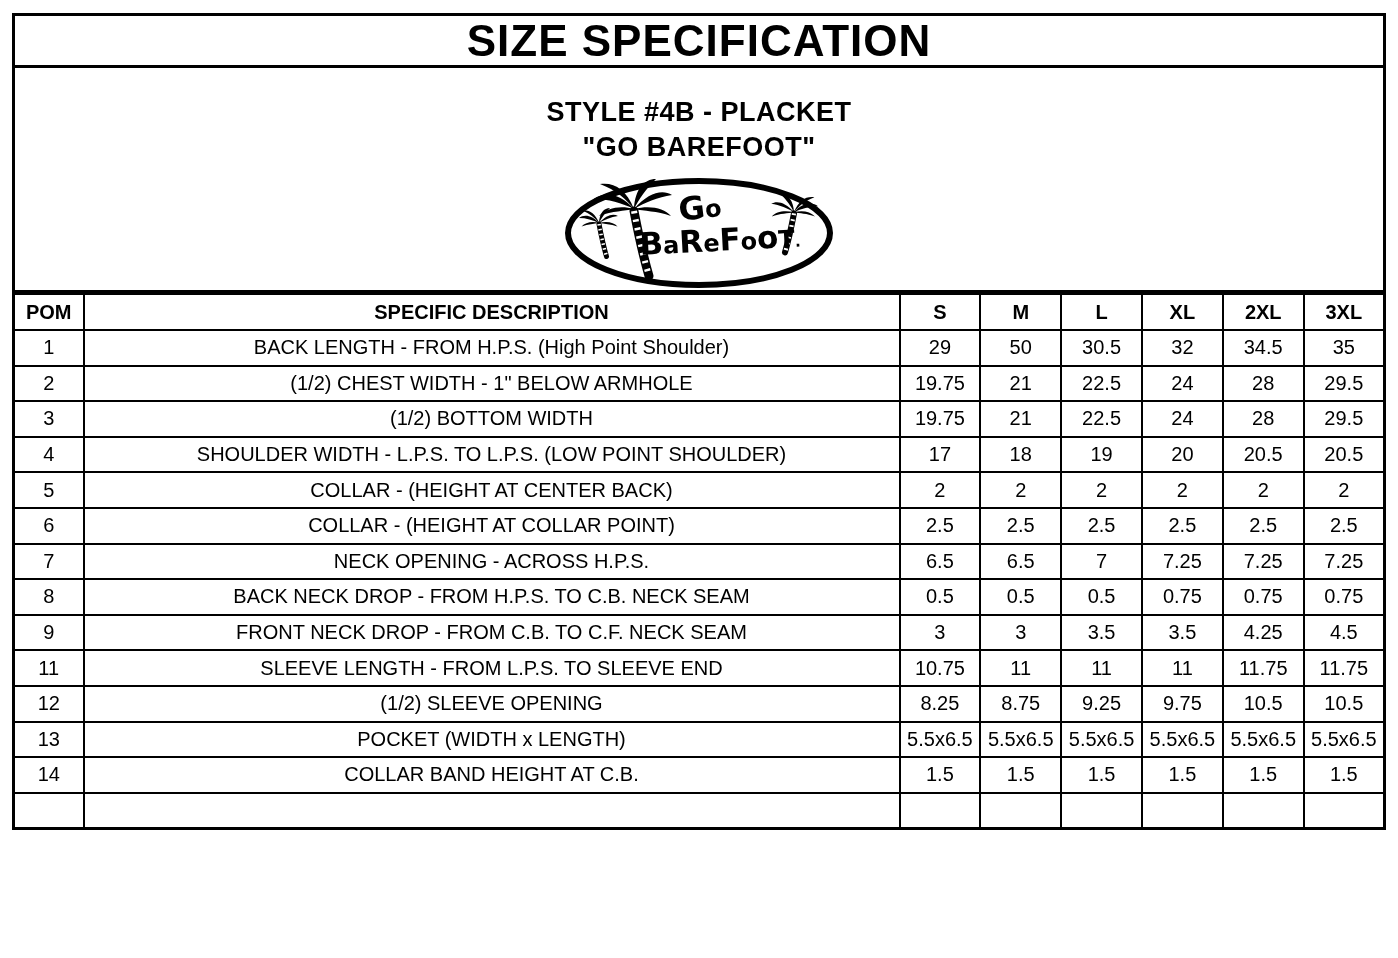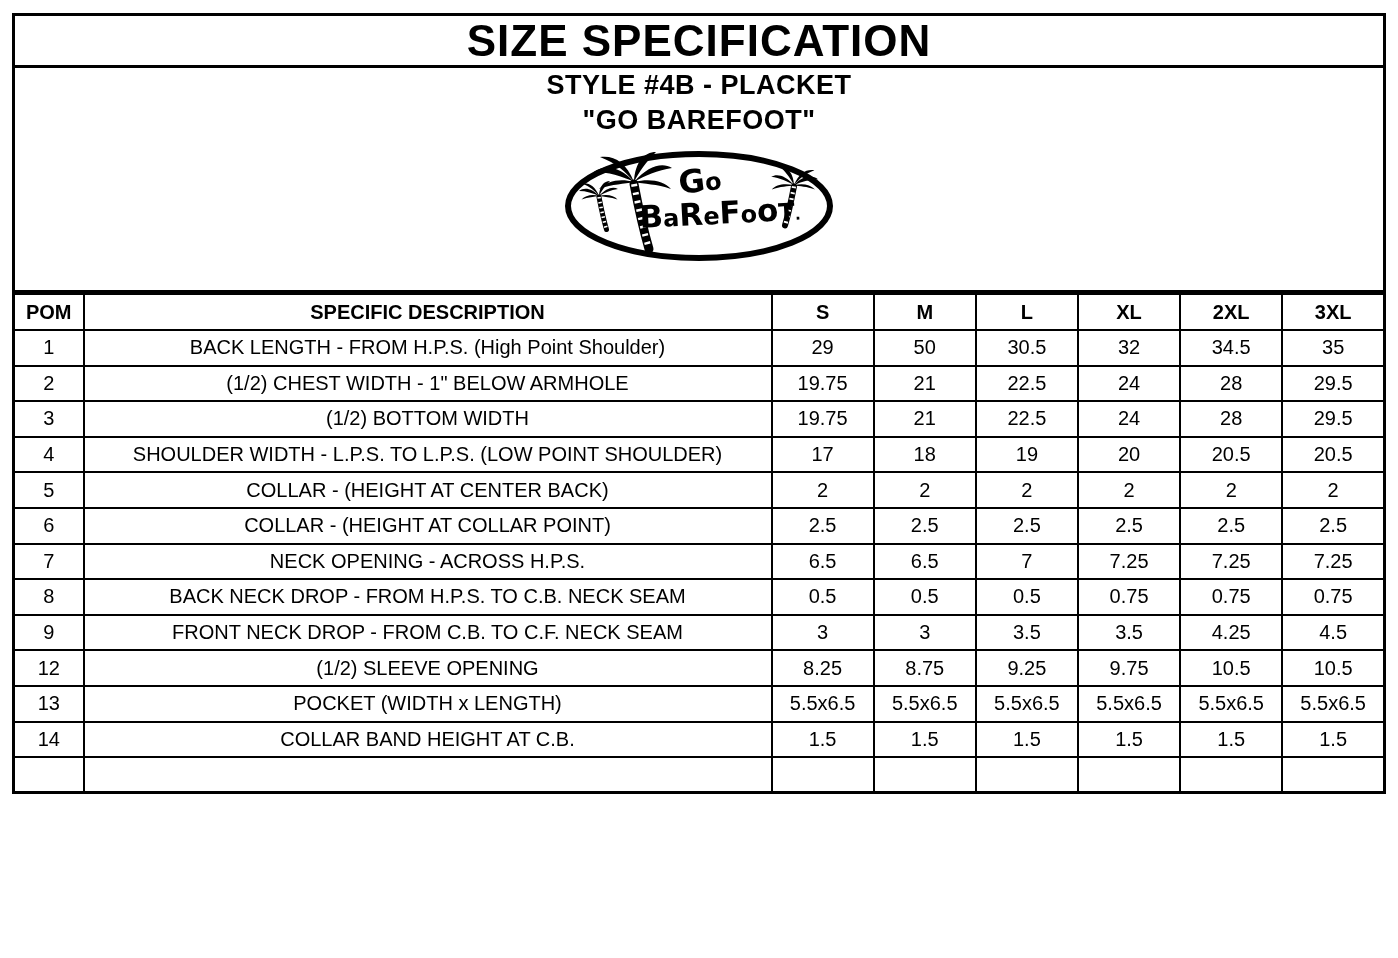--- a/index.html
+++ b/index.html
@@ -35,20 +35,21 @@
     letter-spacing: 1px;
     line-height: 1;
   }
   
   .header-box {
     height: 225px;
     border: 3px solid #000;
     border-top: 0;
     box-sizing: border-box;
     text-align: center;
+    padding-top: 27px;
   }
   .subtitle {
     font-size: 27px;
     font-weight: 700;
     line-height: 35px;
     letter-spacing: 0.5px;
   }
   .logo-wrap {
     margin-top: 12px;
     display: inline-block;
@@ -74,21 +75,21 @@
   }
   table.spec th {
     height: 36px;
     font-weight: 700;
   }
   table.spec td {
     height: 35.6px;
     font-weight: 400;
   }
   .col-pom  { width: 70px; }
-  .col-desc { width: 688px; margin-top: 12px; }
+  .col-desc { width: 816px; margin-top: 12px; }
   td.cell-desc {
     text-align: left;
     padding-left: 6px;
   }
 </style>
 </head>
 <body>
 
 <div class="sheet">
 
@@ -242,20 +243,30 @@
           <td class="cell-pom">9</td>
           <td class="cell-desc">FRONT NECK DROP - FROM C.B. TO C.F. NECK SEAM</td>
           <td class="cell-size">3</td>
           <td class="cell-size">3</td>
           <td class="cell-size">3.5</td>
           <td class="cell-size">3.5</td>
           <td class="cell-size">4.25</td>
           <td class="cell-size">4.5</td>
         </tr>
         <tr>
+          <td class="cell-pom">11</td>
+          <td class="cell-desc">SLEEVE LENGTH - FROM L.P.S. TO SLEEVE END</td>
+          <td class="cell-size">10.75</td>
+          <td class="cell-size">11</td>
+          <td class="cell-size">11</td>
+          <td class="cell-size">11</td>
+          <td class="cell-size">11.75</td>
+          <td class="cell-size">11.75</td>
+        </tr>
+        <tr>
           <td class="cell-pom">12</td>
           <td class="cell-desc">(1/2) SLEEVE OPENING</td>
           <td class="cell-size">8.25</td>
           <td class="cell-size">8.75</td>
           <td class="cell-size">9.25</td>
           <td class="cell-size">9.75</td>
           <td class="cell-size">10.5</td>
           <td class="cell-size">10.5</td>
         </tr>
         <tr>

